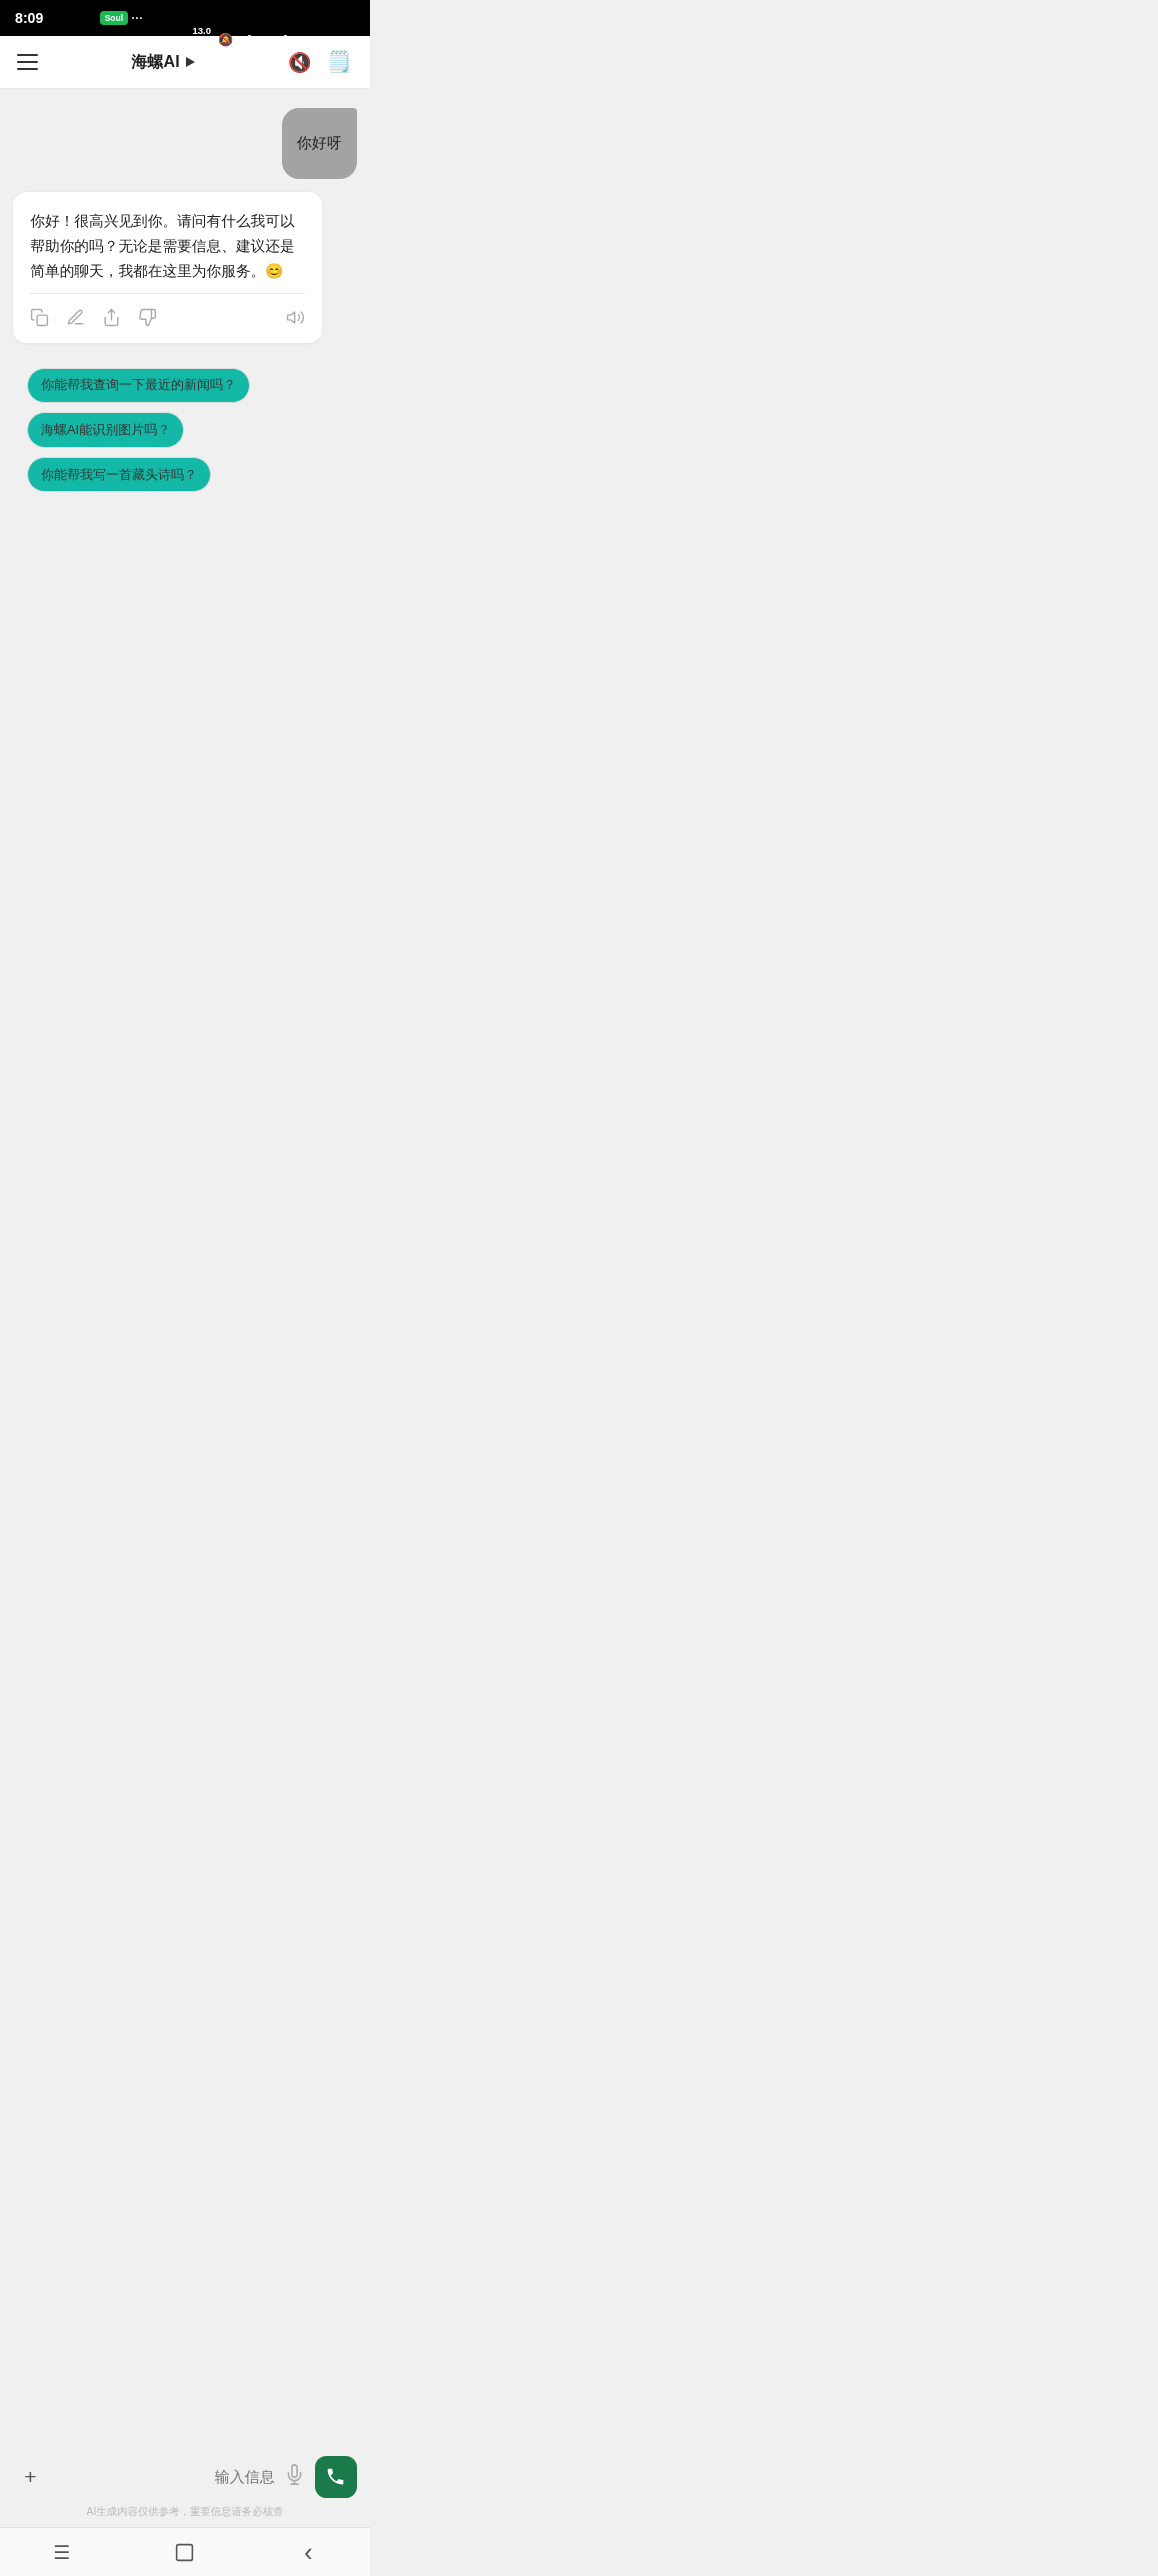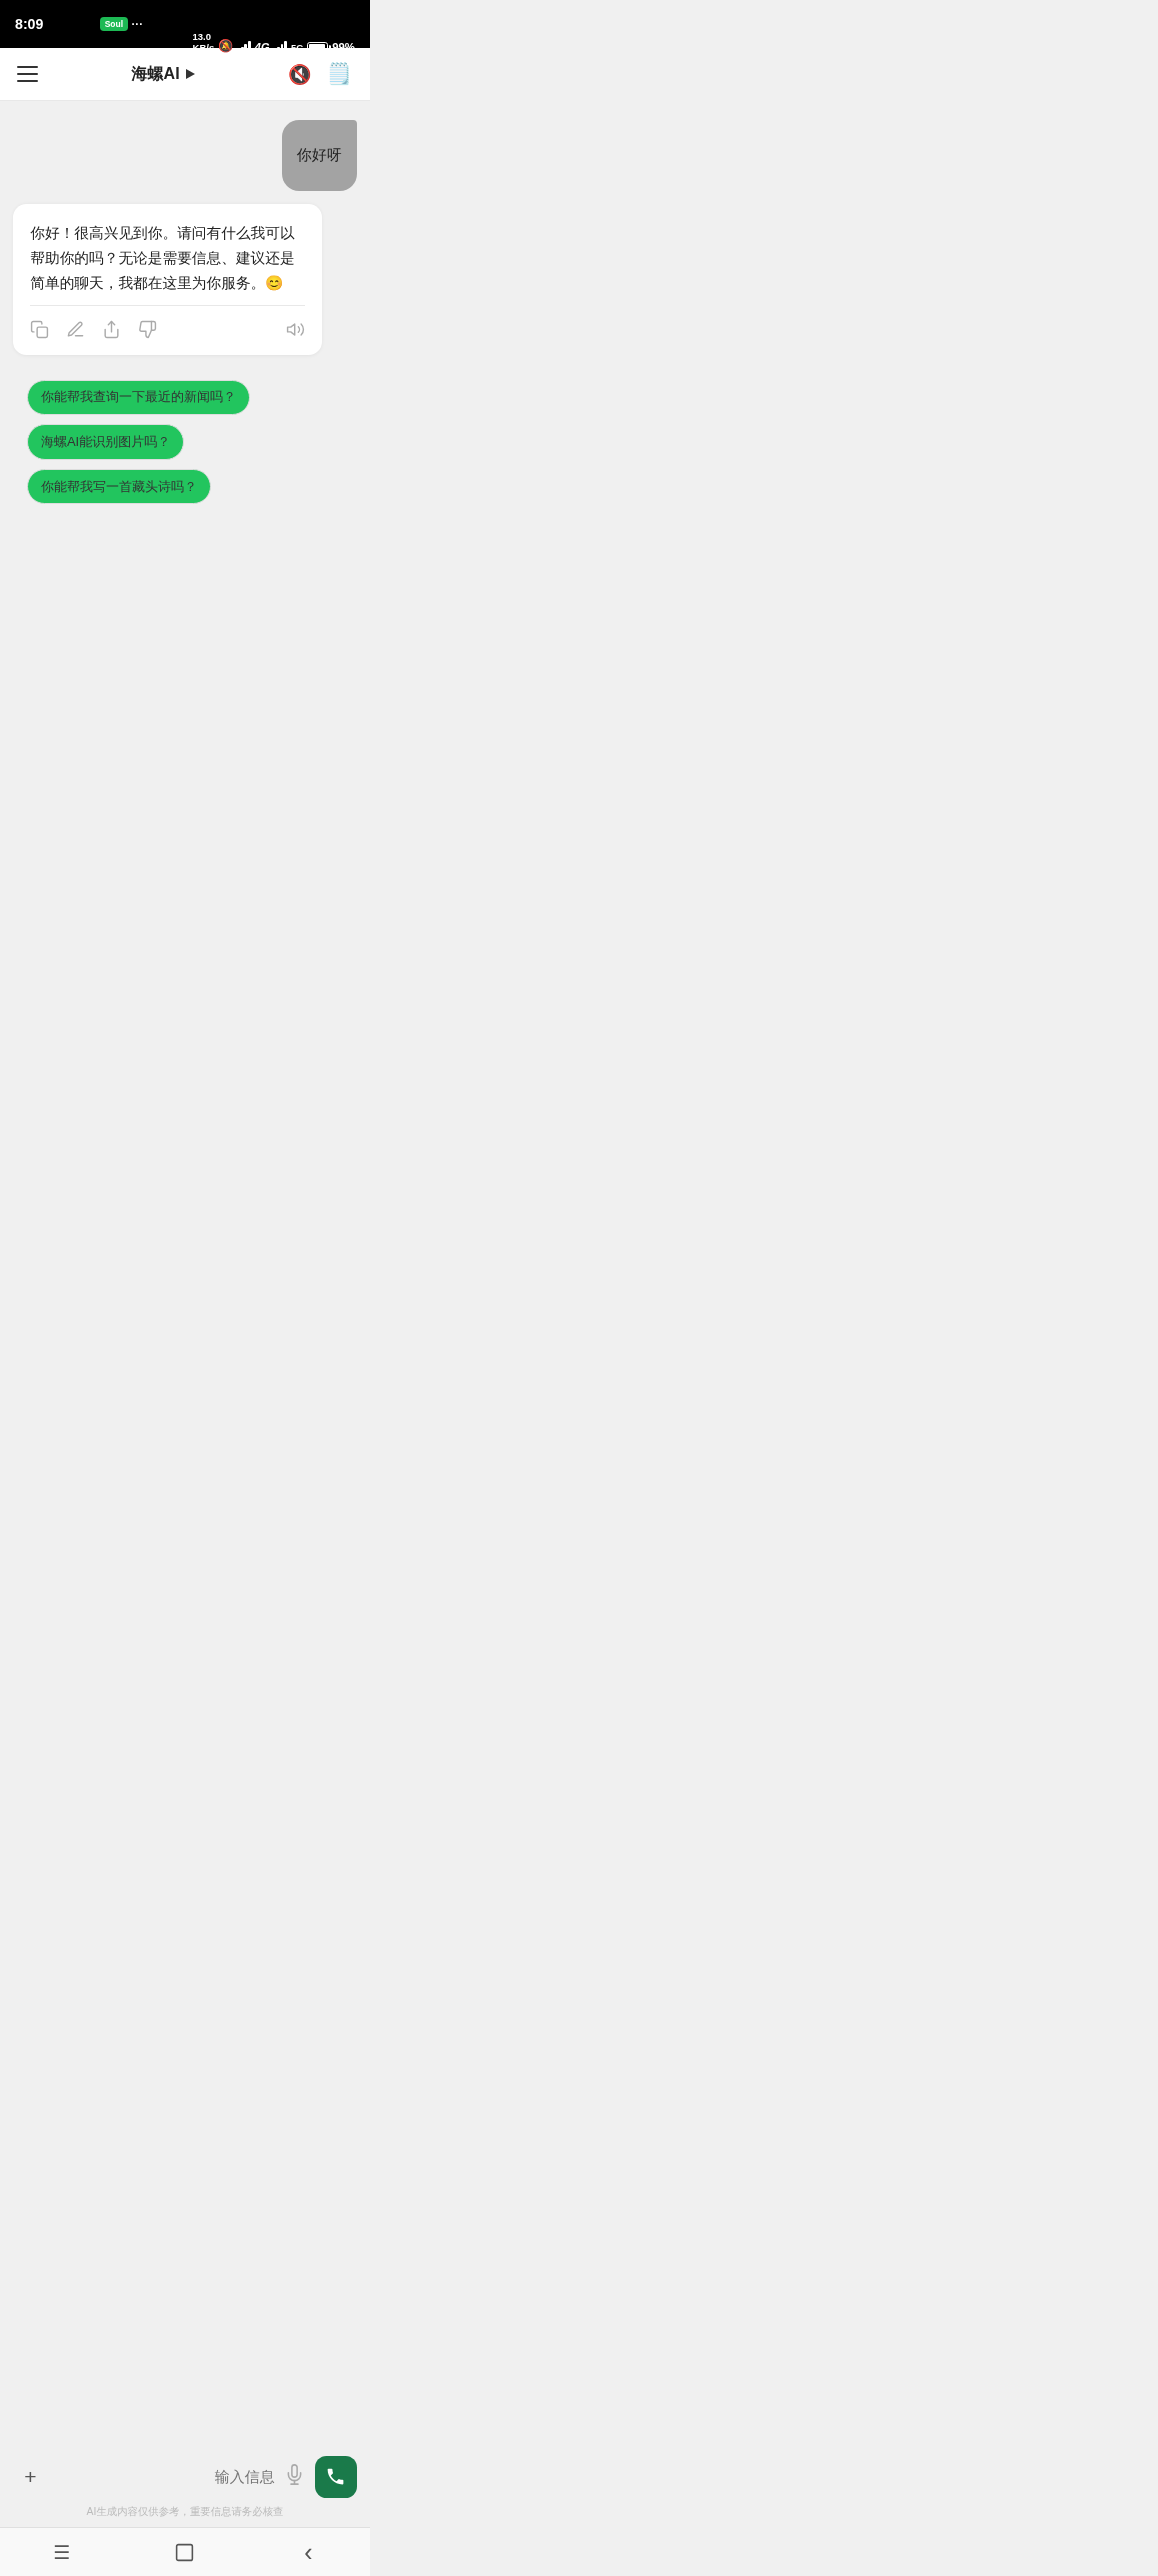--- a/index.html
+++ b/index.html
@@ -14,21 +14,21 @@
     }
 
     
     .status-bar {
       background: #000;
       color: #fff;
       display: flex;
       align-items: center;
       justify-content: space-between;
       padding: 0 15px;
-      height: 48px;
+      height: 36px;
       font-size: 13.3px;
       font-weight: 600;
     }
 
     .status-left { display: flex; align-items: center; gap: 5.7px; }
     .status-time { font-size: 14.2px; font-weight: 700; }
 
     .status-icons { display: flex; align-items: center; gap: 3.8px; padding-left: 7px; }
     .icon-pill {
       background: #1db954;
@@ -158,21 +158,21 @@
 
     
     .suggestions {
       display: flex;
       flex-wrap: wrap;
       gap: 9.5px;
       padding: 11.4px 13.3px 0;
     }
 
     .chip {
-      background: #22c55e;
+      background: #14b8a6;
       border: 0.9px solid #ddd;
       border-radius: 19px;
       padding: 7.6px 13.3px;
       font-size: 13px;
       color: #333;
       cursor: pointer;
       white-space: nowrap;
     }
 
     

